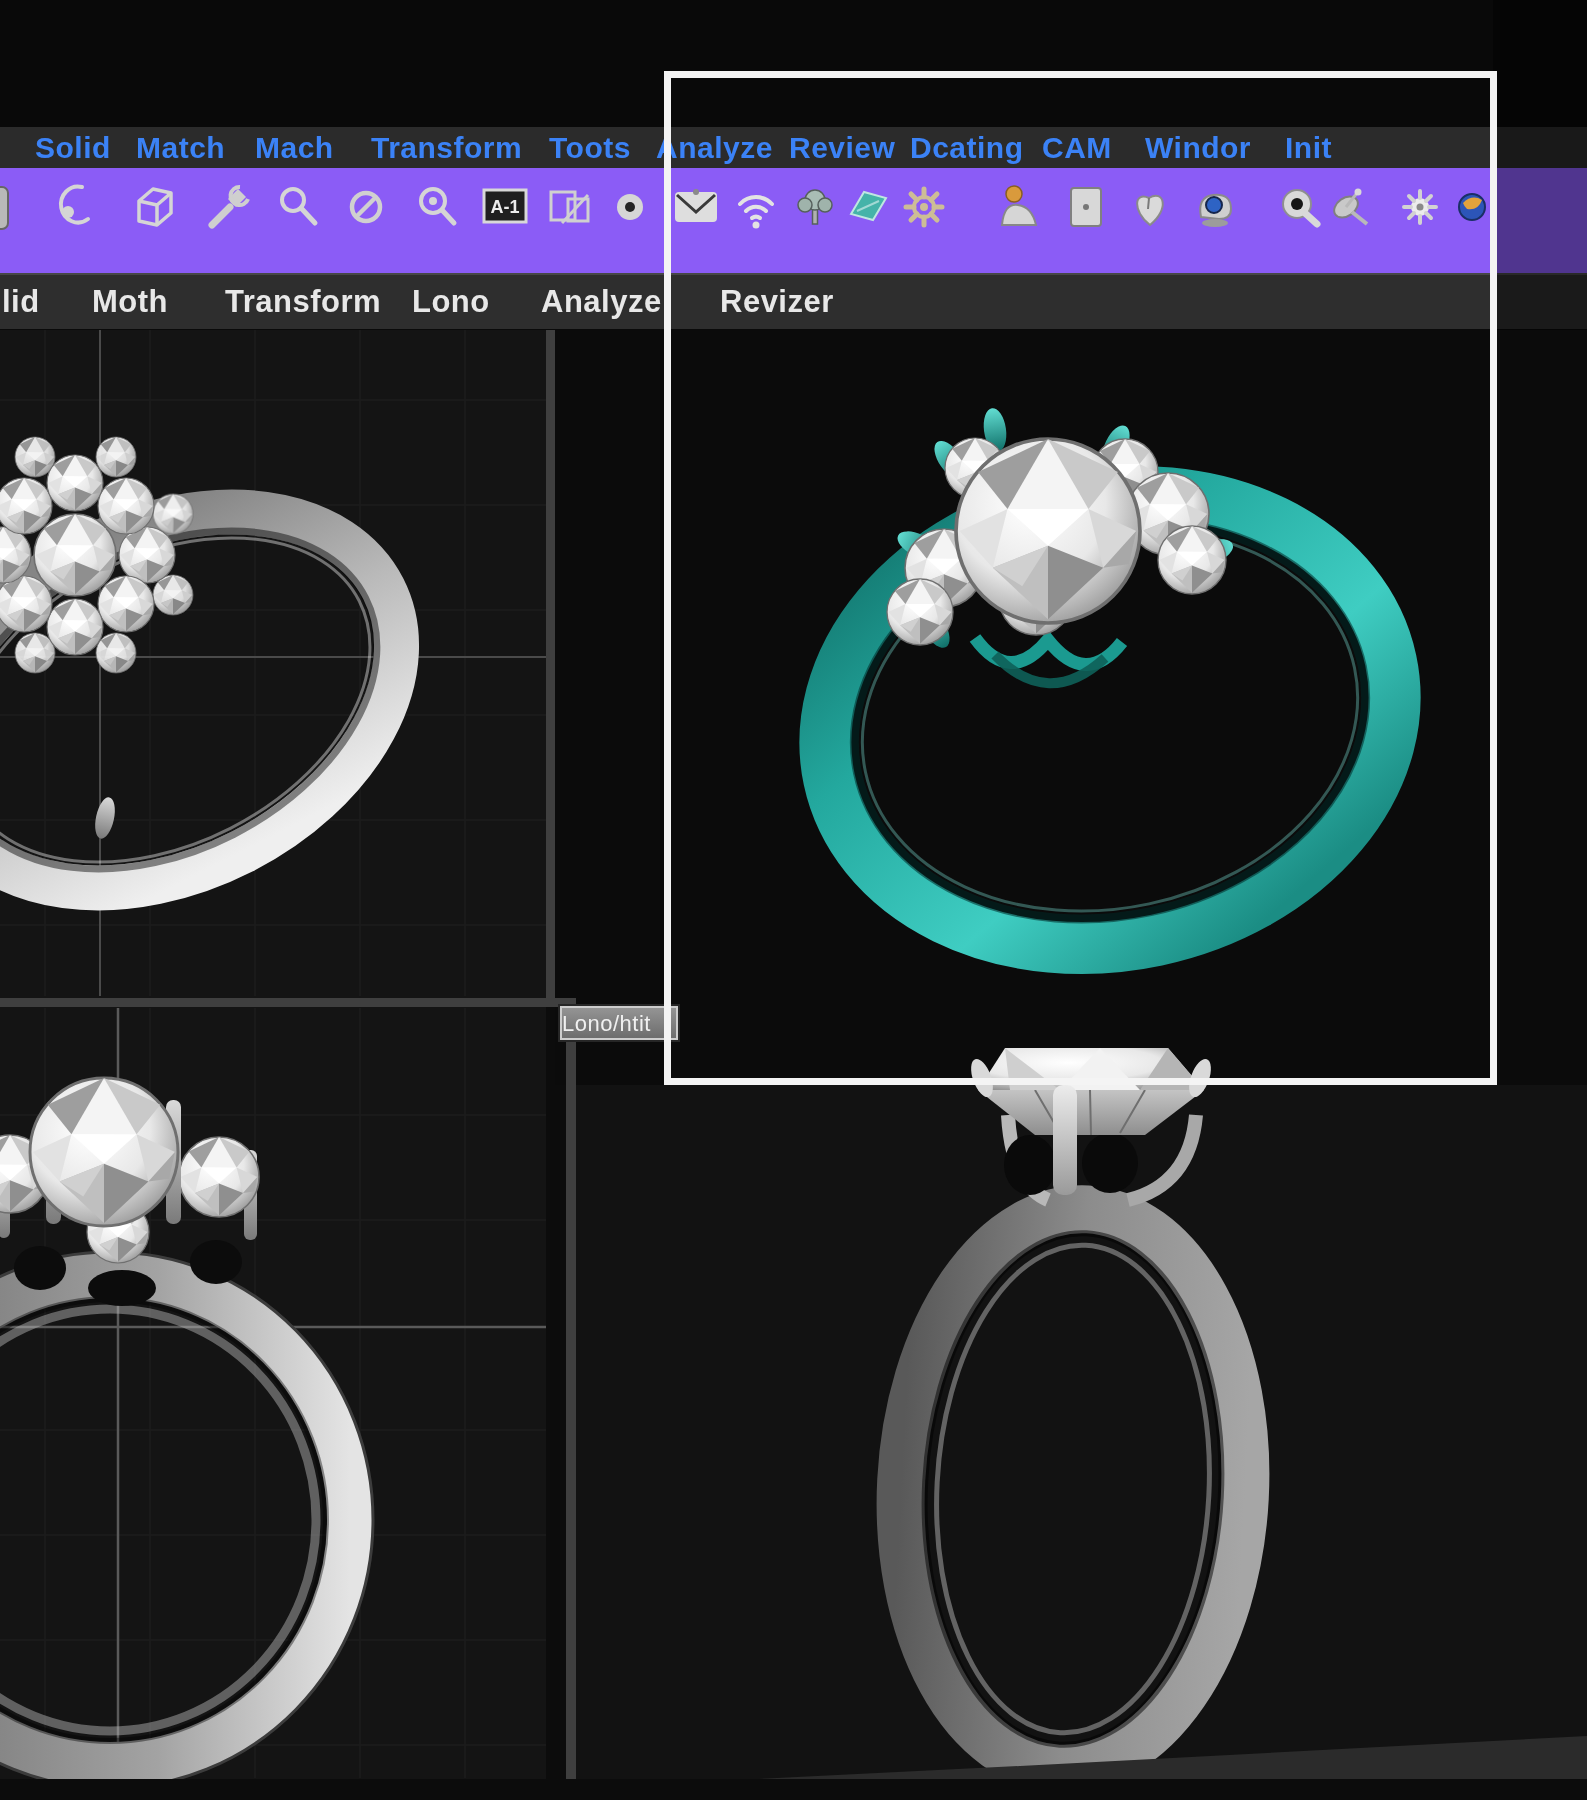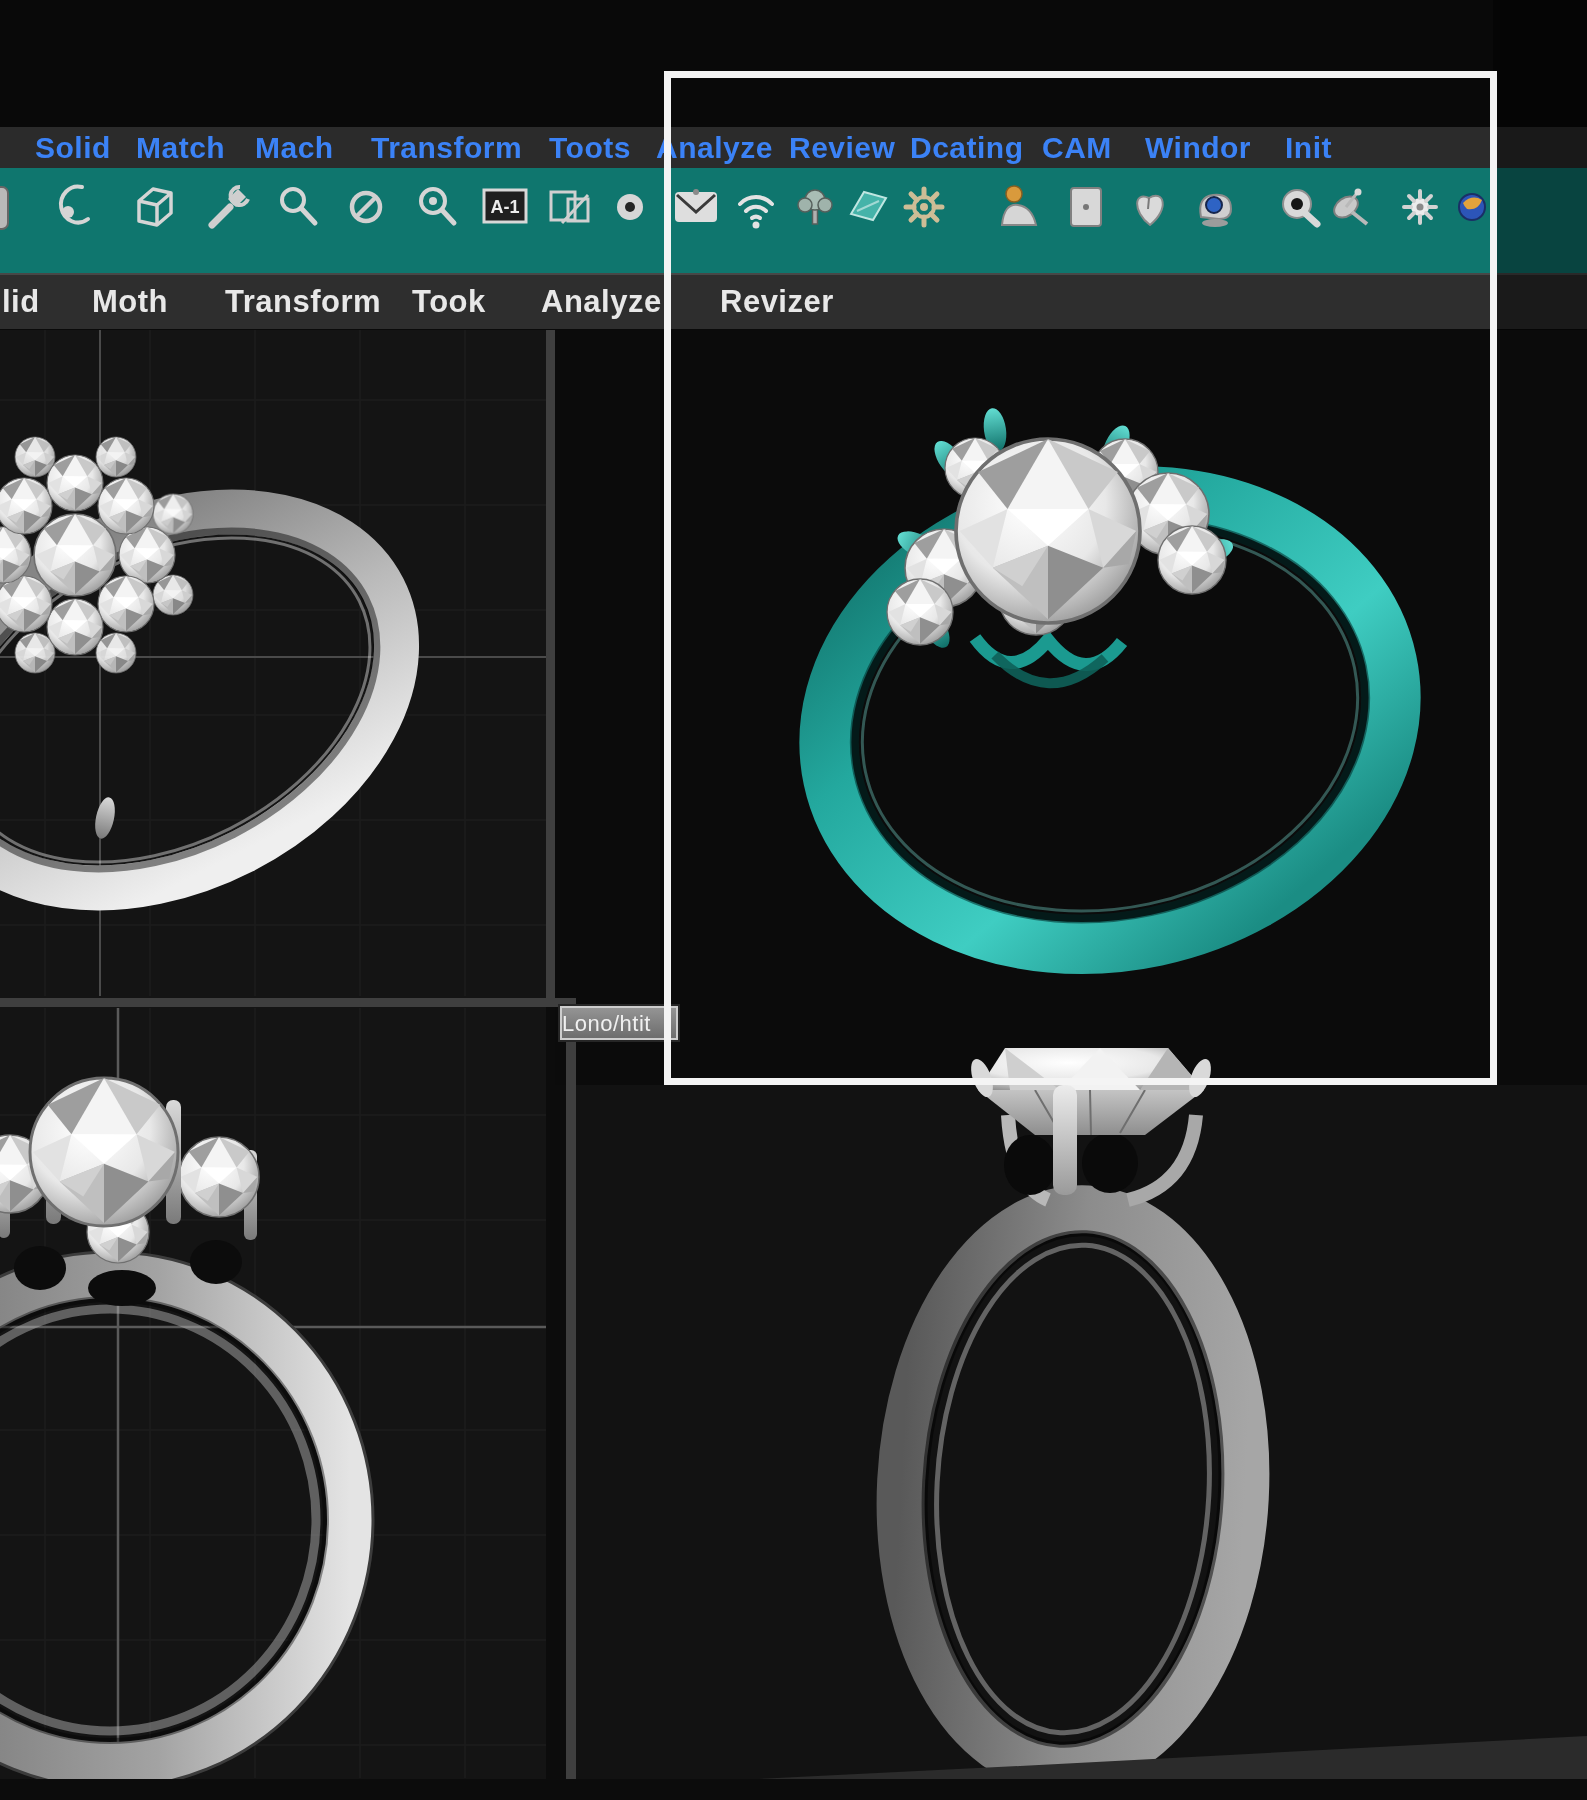--- a/index.html
+++ b/index.html
@@ -4,21 +4,21 @@
 <style>
   html,body{margin:0;padding:0;background:#000;}
   #stage{position:relative;width:1587px;height:1800px;overflow:hidden;
          background:#0c0c0c;font-family:"Liberation Sans",sans-serif;}
   .abs{position:absolute;}
   
   #top-black{left:0;top:0;width:1587px;height:127px;background:#090909;}
   #menubar{left:0;top:127px;width:1587px;height:41px;background:#2b2b2b;border-bottom:1px solid #1d1d1d;}
   .mi{position:absolute;top:0;line-height:41px;font-size:30px;font-weight:600;color:#3b82f6;
       letter-spacing:.5px;white-space:nowrap;cursor:default;}
-  #toolbar{left:0;top:168px;width:1587px;height:105px;background:#0f766e;border-bottom:2px solid #474747;}
+  #toolbar{left:0;top:168px;width:1587px;height:105px;background:#8b5cf6;border-bottom:2px solid #474747;}
   .ticon{position:absolute;top:11px;width:56px;height:56px;}
   #tabbar{left:0;top:275px;width:1587px;height:54px;background:#2e2e2e;border-bottom:1px solid #0a0a0a;padding-left:40px;}
   .tab{position:absolute;top:0;line-height:54px;font-size:31px;font-weight:600;color:#e8e8e8;
        letter-spacing:.5px;white-space:nowrap;}
   
   #canvas{left:0;top:330px;width:1587px;height:1470px;background:#0c0c0c;}
   .vp{position:absolute;}
   #vp-tl{left:0;top:0;width:546px;height:668px;background:#141414;}
   #vp-bl{left:0;top:677px;width:546px;height:772px;background:#141414;}
   #vp-tr{left:555px;top:0;width:1032px;height:755px;background:#0b0b0b;}
@@ -189,21 +189,21 @@
       <svg viewBox="0 0 56 56">
           <circle cx="28" cy="28" r="13" fill="#2c55b8" stroke="#1a2f66" stroke-width="2"></circle>
           <path d="M19,24 q9,-9 19,-3 q-4,11 -15,9 q-3,-3 -4,-6 z" fill="#e2a23c"></path>
         </svg></div>
   </div>
 
   <div id="tabbar" class="abs">
     <span class="tab" style="left:2px">lid</span>
     <span class="tab" style="left:92px">Moth</span>
     <span class="tab" style="left:225px">Transform</span>
-    <span class="tab" style="left:412px">Took</span>
+    <span class="tab" style="left:412px">Lono</span>
     <span class="tab" style="left:541px">Analyze</span>
     <span class="tab" style="left:720px">Revizer</span>
   </div>
 
   <div id="canvas" class="abs">
     <div id="vp-tl" class="vp"></div>
     <div id="vp-bl" class="vp"></div>
     <div id="vp-tr" class="vp"></div>
     <div id="vp-br" class="vp"></div>
     <div id="div-v1" class="divider"></div>

